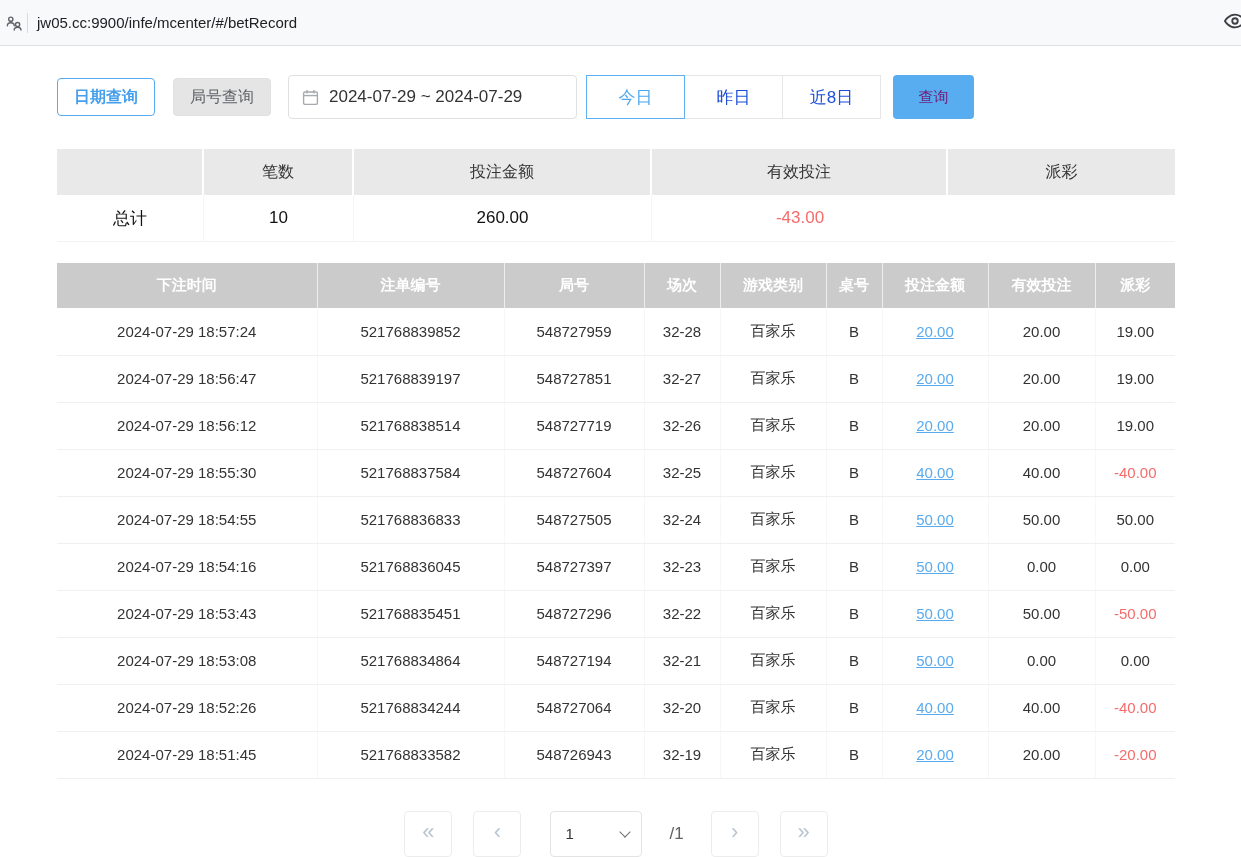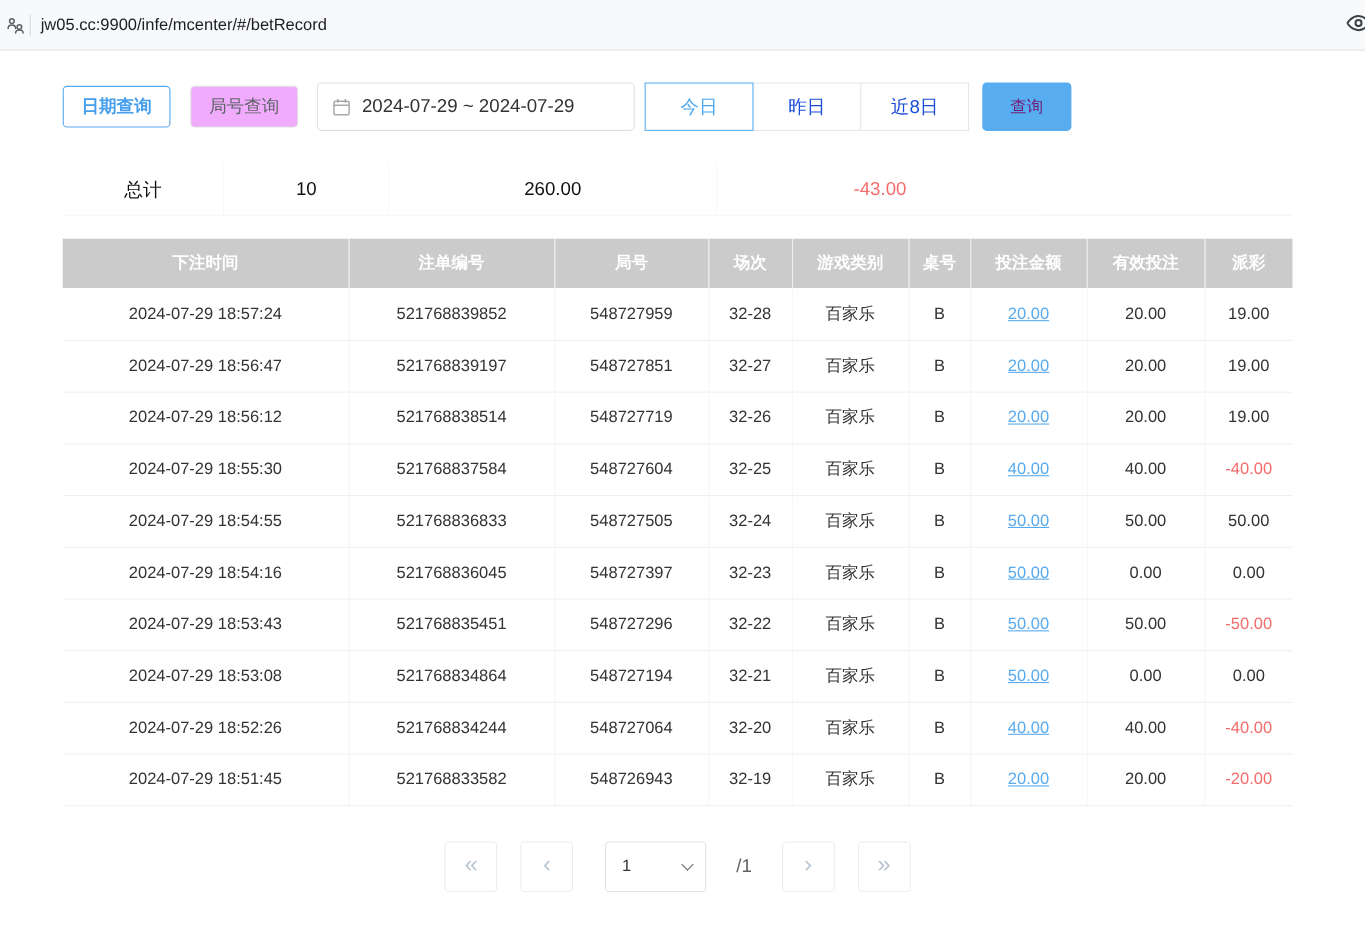--- a/index.html
+++ b/index.html
@@ -24,21 +24,21 @@
   .content { padding:0 66px 0 57px; }
 
   
   .filter-row { margin-top:29px; display:flex; align-items:center; }
   button { font-family:inherit; cursor:pointer; }
   .btn-date-query {
     height:38px; padding:0 16px; background:#fff; border:1px solid #57aaef;
     color:#459fed; font-weight:bold; font-size:16px; border-radius:4px;
   }
   .btn-round-query {
-    height:38px; padding:0 16px; background:#f0abfc; border:1px solid #e0e0e0;
+    height:38px; padding:0 16px; background:#e5e5e5; border:1px solid #e0e0e0;
     color:#5f6368; font-size:16px; border-radius:4px; margin-left:18px;
   }
   .date-box {
     margin-left:17px; height:44px; width:289px; background:#fff;
     border:1px solid #e0e0e0; border-radius:4px;
     display:flex; align-items:center; padding:0 13px; cursor:pointer;
   }
   .cal-icon { display:flex; margin-right:10px; }
   .date-text { font-size:17px; color:#333; white-space:nowrap; }
   .seg { display:flex; margin-left:10px; }
@@ -148,20 +148,27 @@
     </div>
     <div class="seg">
       <button class="seg-btn active">今日</button>
       <button class="seg-btn">昨日</button>
       <button class="seg-btn">近8日</button>
     </div>
     <button class="btn-search">查询</button>
   </div>
 
   <div class="summary">
+    <div class="s-row s-head">
+      <div class="s-cell"></div>
+      <div class="s-cell">笔数</div>
+      <div class="s-cell">投注金额</div>
+      <div class="s-cell">有效投注</div>
+      <div class="s-cell">派彩</div>
+    </div>
     <div class="s-row s-body">
       <div class="s-cell">总计</div>
       <div class="s-cell">10</div>
       <div class="s-cell">260.00</div>
       <div class="s-cell auto-neg neg">-43.00</div>
     </div>
   </div>
 
   <table class="bet-table">
     <colgroup>

